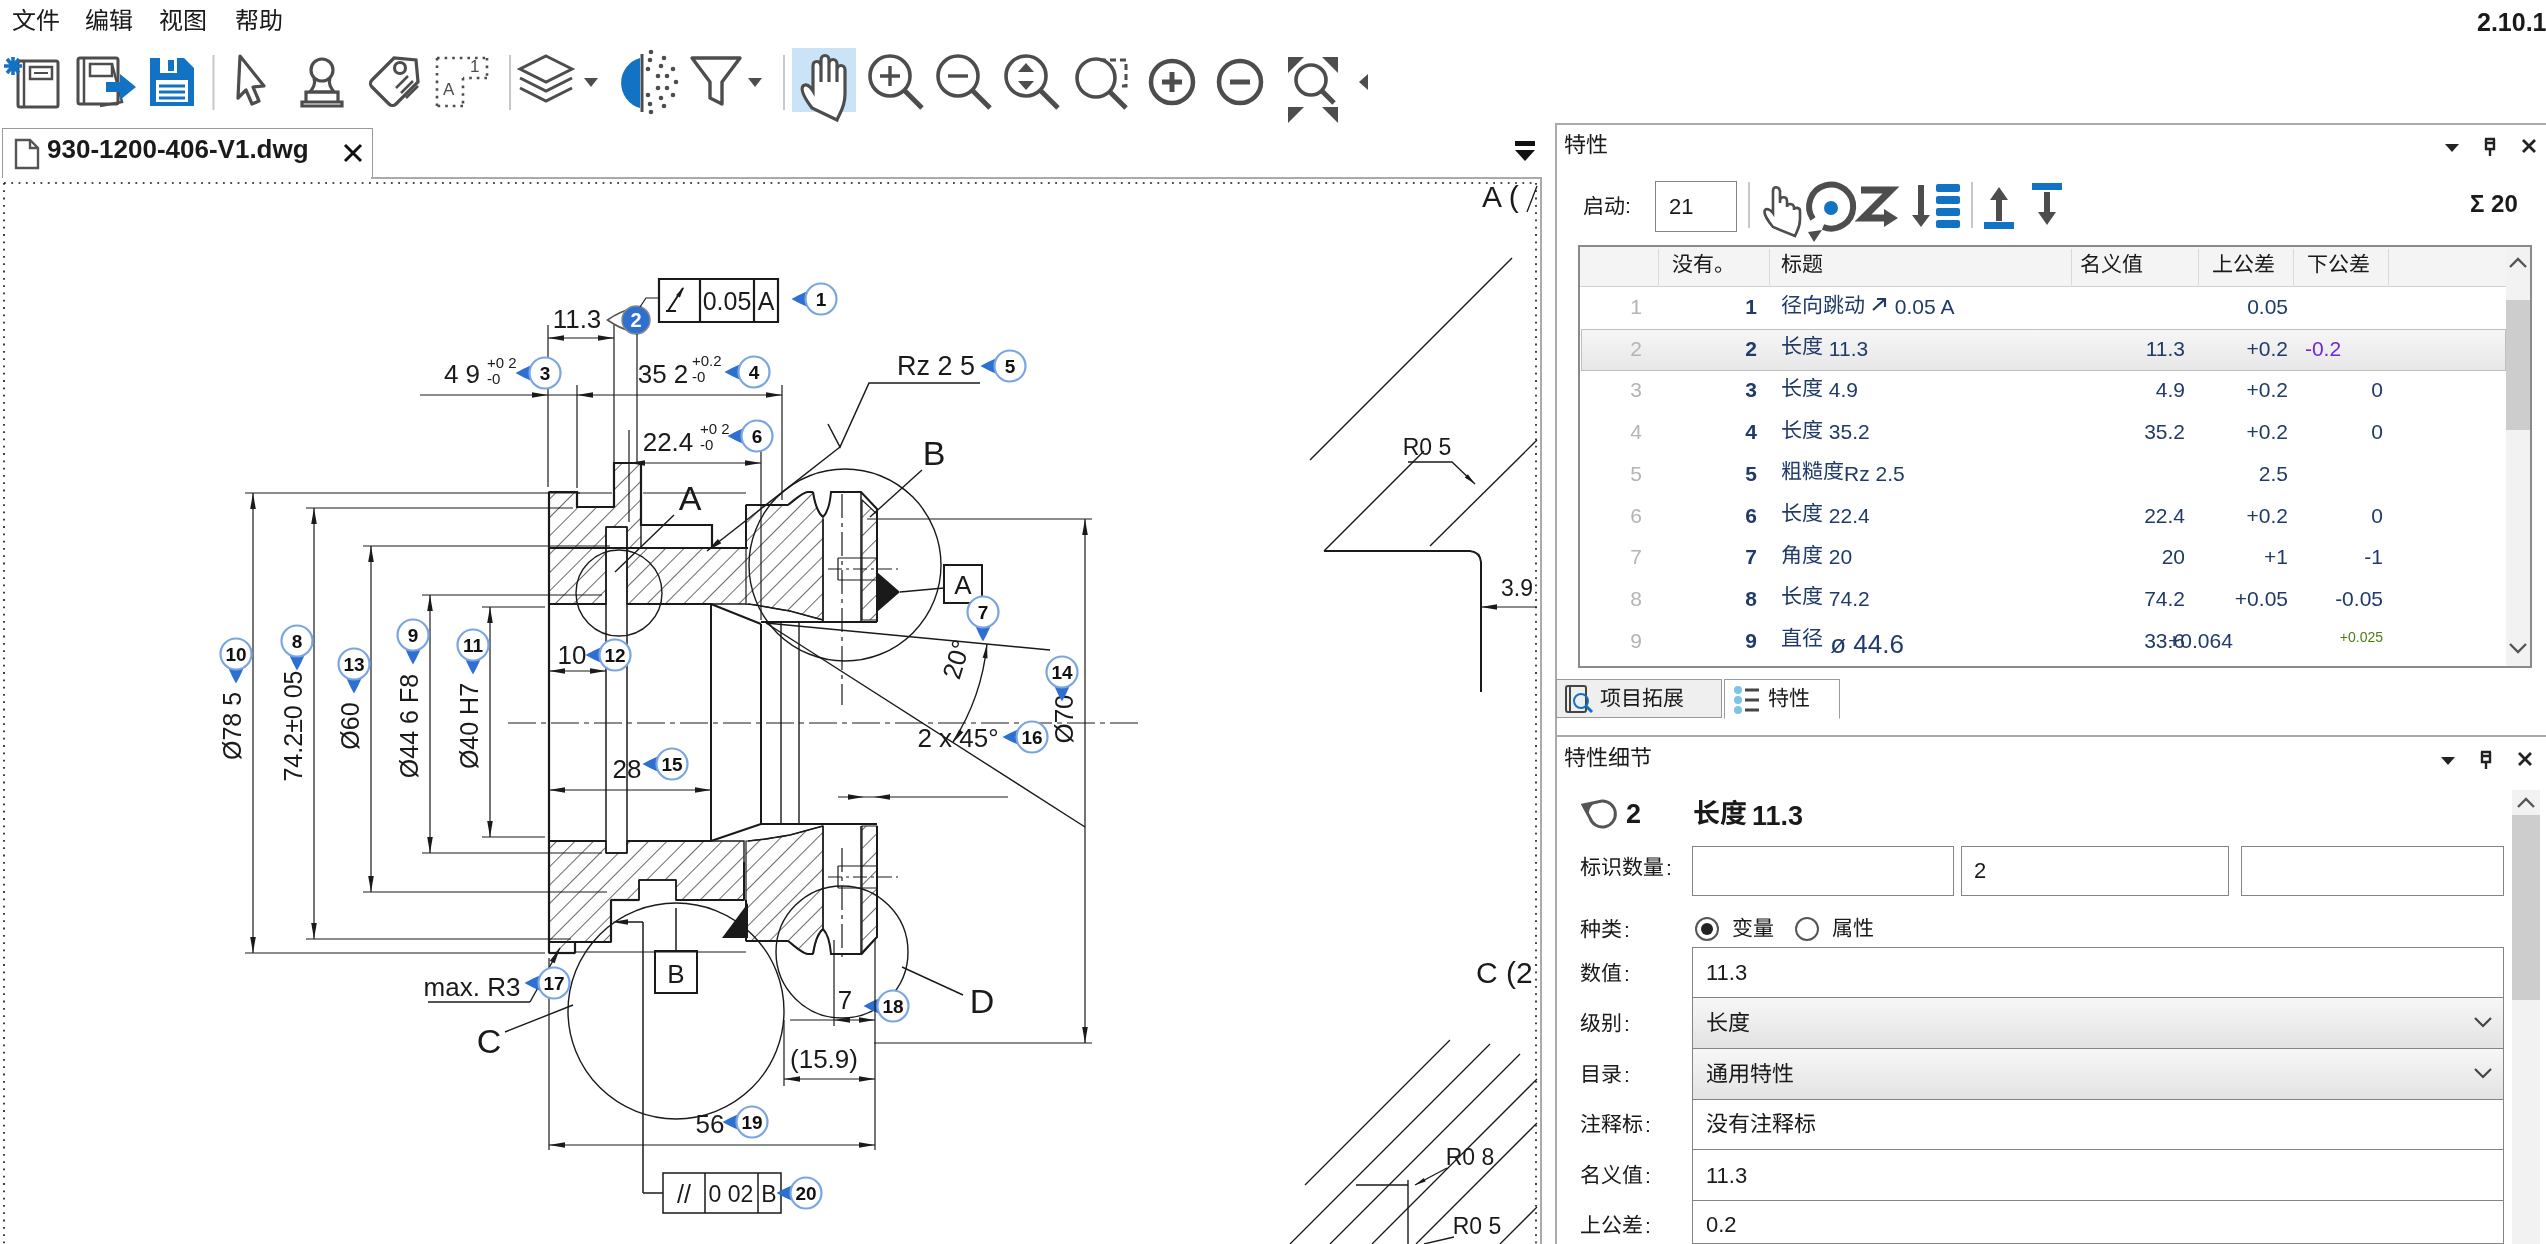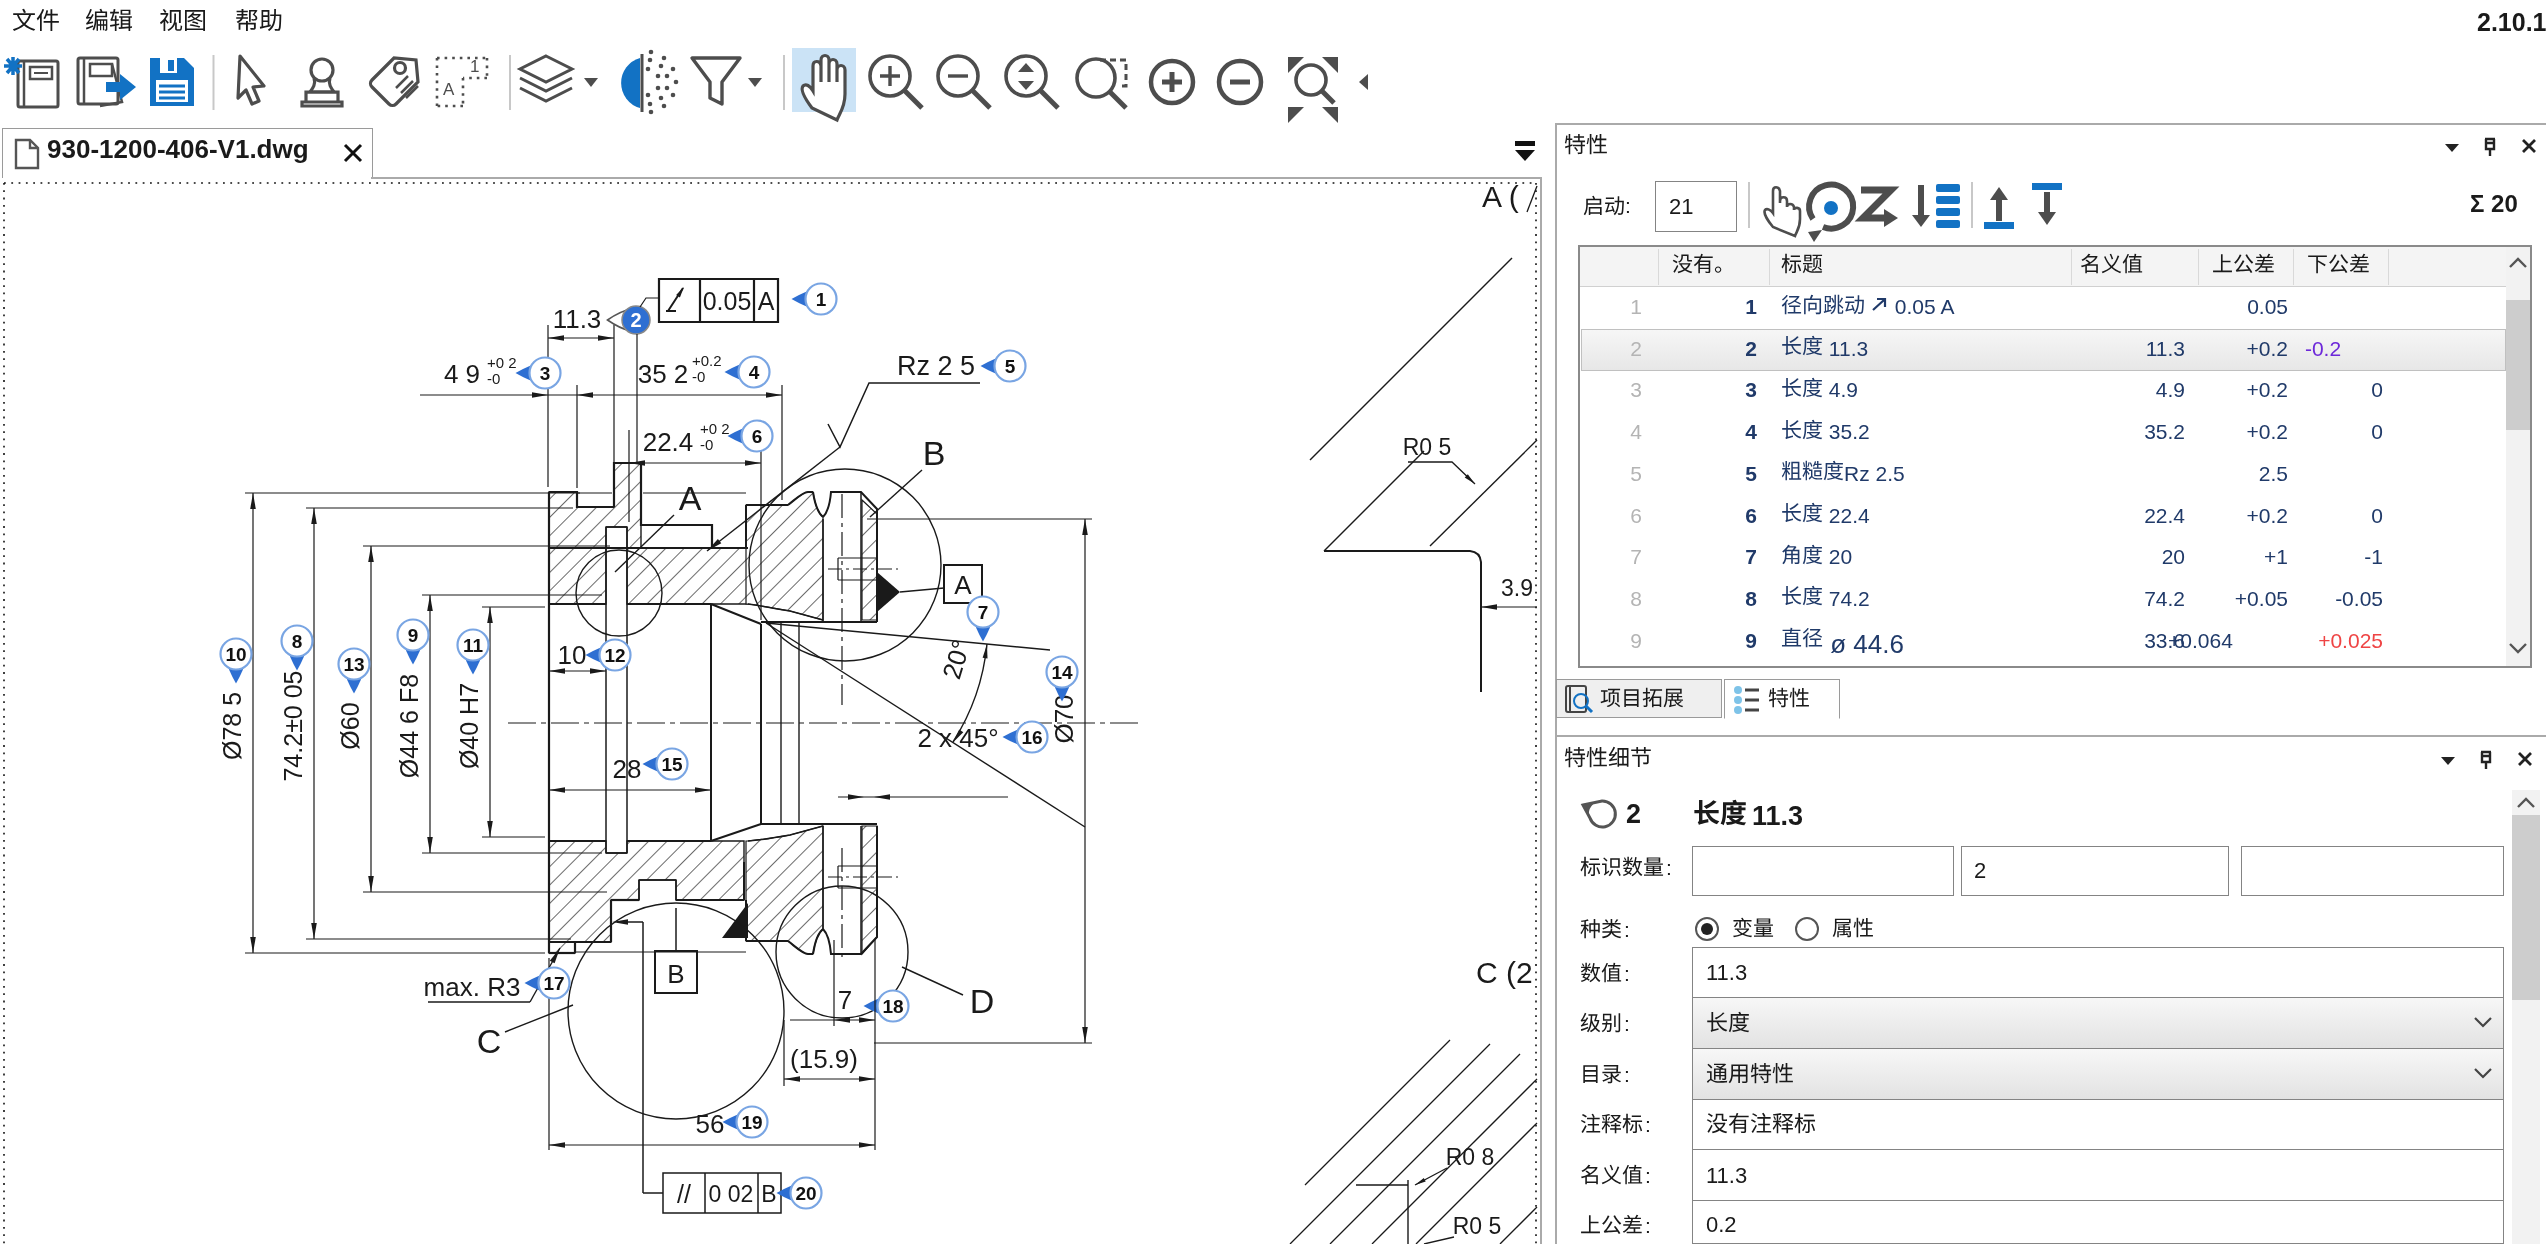--- a/index.html
+++ b/index.html
@@ -617,21 +617,21 @@
 <div class="lat" style="left:2263px;top:587px;width:120px;text-align:right;font-size:21px;color:#203a69">-0.05</div>
 <div class="lat" style="left:1600px;top:629px;width:42px;text-align:right;font-size:21px;color:#b4b4b4">9</div>
 <div class="lat" style="left:1700px;top:629px;width:57px;text-align:right;font-size:21px;font-weight:bold;color:#203a69">9</div>
 <svg style="position:absolute;left:1781px;top:627px;overflow:visible" width="46" height="29" fill="#203a69">
     <use href="#gr76f4" transform="translate(0.0,18.5) scale(0.0210,-0.0210)"></use>
     <use href="#gr5f84" transform="translate(21.0,18.5) scale(0.0210,-0.0210)"></use>
   </svg>
 <div class="lat" style="left:1823px;top:629px;font-size:26px;color:#203a69"> ø 44.6</div>
 <div class="lat" style="left:2065px;top:629px;width:120px;text-align:right;font-size:21px;color:#203a69">33.6</div>
 <div class="lat" style="left:2168px;top:629px;width:120px;text-align:left;font-size:21px;color:#203a69">+0.064</div>
-<div class="lat" style="left:2263px;top:629px;width:120px;text-align:right;font-size:21px;color:#ef4444">+0.025</div>
+<div class="lat" style="left:2263px;top:629px;width:120px;text-align:right;font-size:14px;color:#4d7c0f">+0.025</div>
 <div class="abs" style="left:1556px;top:679px;width:166px;height:39px;background:#efefef;border:1px solid #9a9a9a"></div>
 <div class="abs" style="left:1724px;top:679px;width:116px;height:40px;background:#fff;border:1px solid #9a9a9a;border-bottom:1px solid #fff"></div>
 <svg class="abs" style="left:1564px;top:684px" width="30" height="30" fill="none" stroke="#444" stroke-width="2">
 <rect x="2" y="2" width="20" height="26" rx="2"></rect>
     <path d="M6 2v26"></path>
     <circle cx="17" cy="17" r="7" stroke="#1272c4"></circle>
     <path d="M22 22l6 6" stroke="#1272c4" stroke-width="3"></path>
   </svg>
 <svg style="position:absolute;left:1600px;top:687px;overflow:visible" width="88" height="29" fill="#1a1a1a">
     <use href="#gr9879" transform="translate(0.0,18.5) scale(0.0210,-0.0210)"></use>

